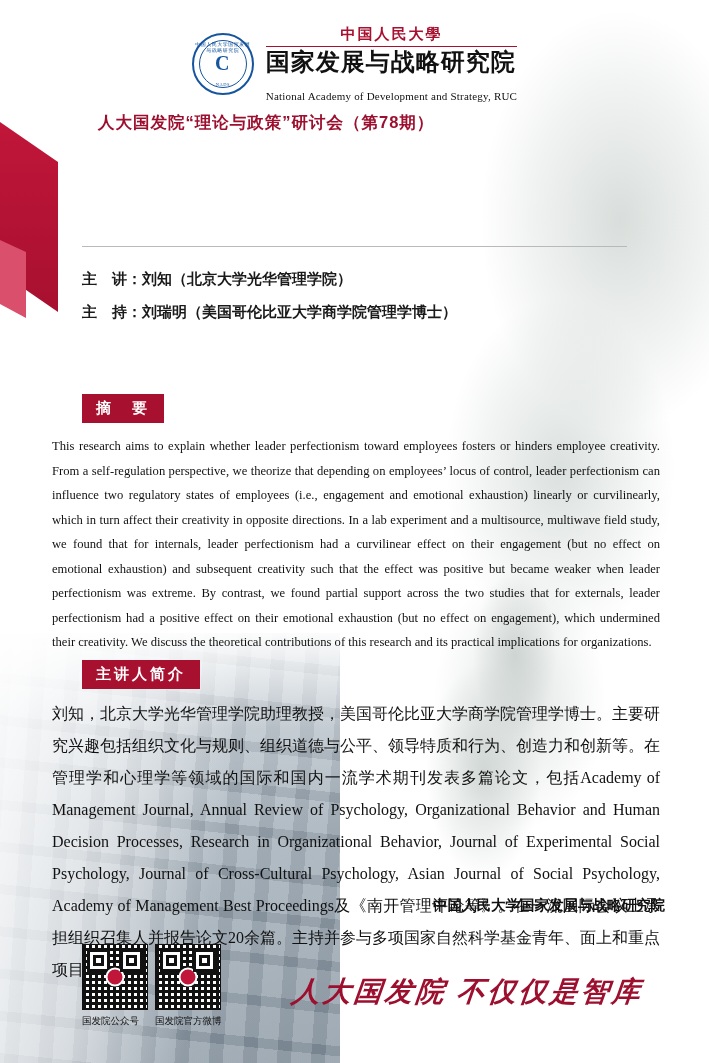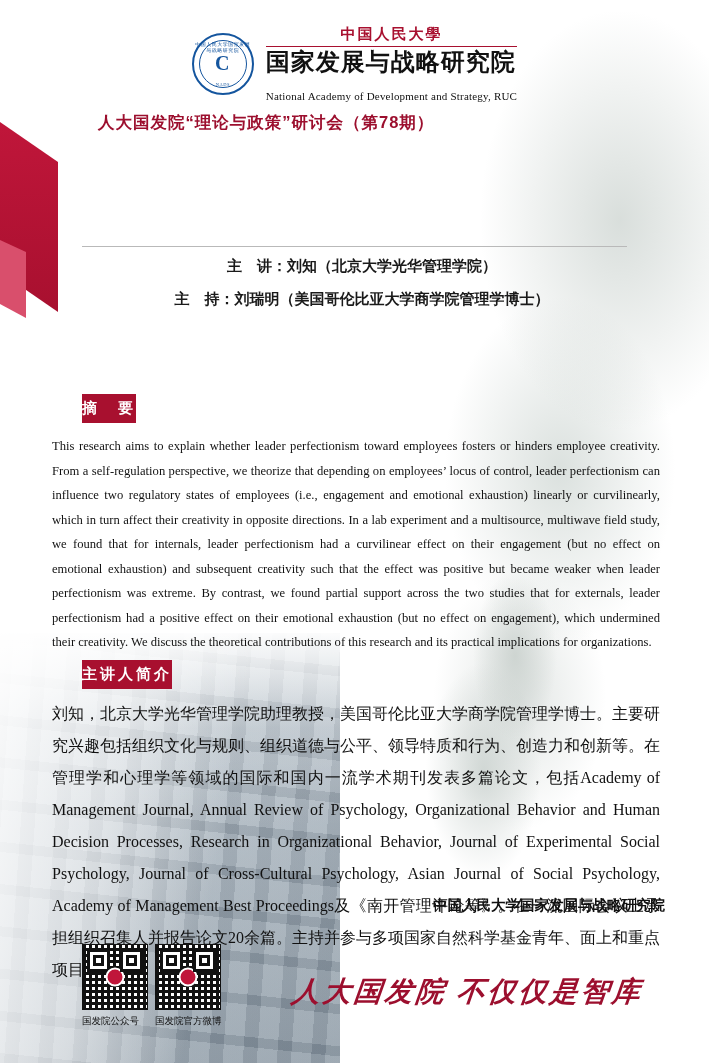--- a/index.html
+++ b/index.html
@@ -184,44 +184,43 @@
     position: absolute;
     left: 82px; top: 246px;
     width: 545px;
     height: 1px;
     background: #b9b9b9;
   }
 
   
   .meta {
     position: absolute;
-    left: 82px; top: 258px;
+    left: 82px; top: 271px;
     width: 560px;
-    text-align: center;
   }
   .meta-row {
     font-size: 15px;
     color: #1a1a1a;
     line-height: 1;
     margin-bottom: 18px;
     font-family: "Liberation Sans", sans-serif;
     font-weight: bold;
     white-space: nowrap;
   }
   .meta-label { letter-spacing: 0px; }
 
   
   .tag {
     position: absolute;
     background: #a8102f;
     color: #ffffff;
     font-size: 15px;
     font-weight: bold;
     font-family: "Liberation Sans", sans-serif;
-    padding: 5px 0;
+    padding: 5px 14px;
     letter-spacing: 3px;
   }
   .tag.abstract { left: 82px; top: 394px; }
   .tag.speaker  { left: 82px; top: 660px; }
 
   
   .abstract-body {
     position: absolute;
     left: 52px; top: 434px;
     width: 608px;

